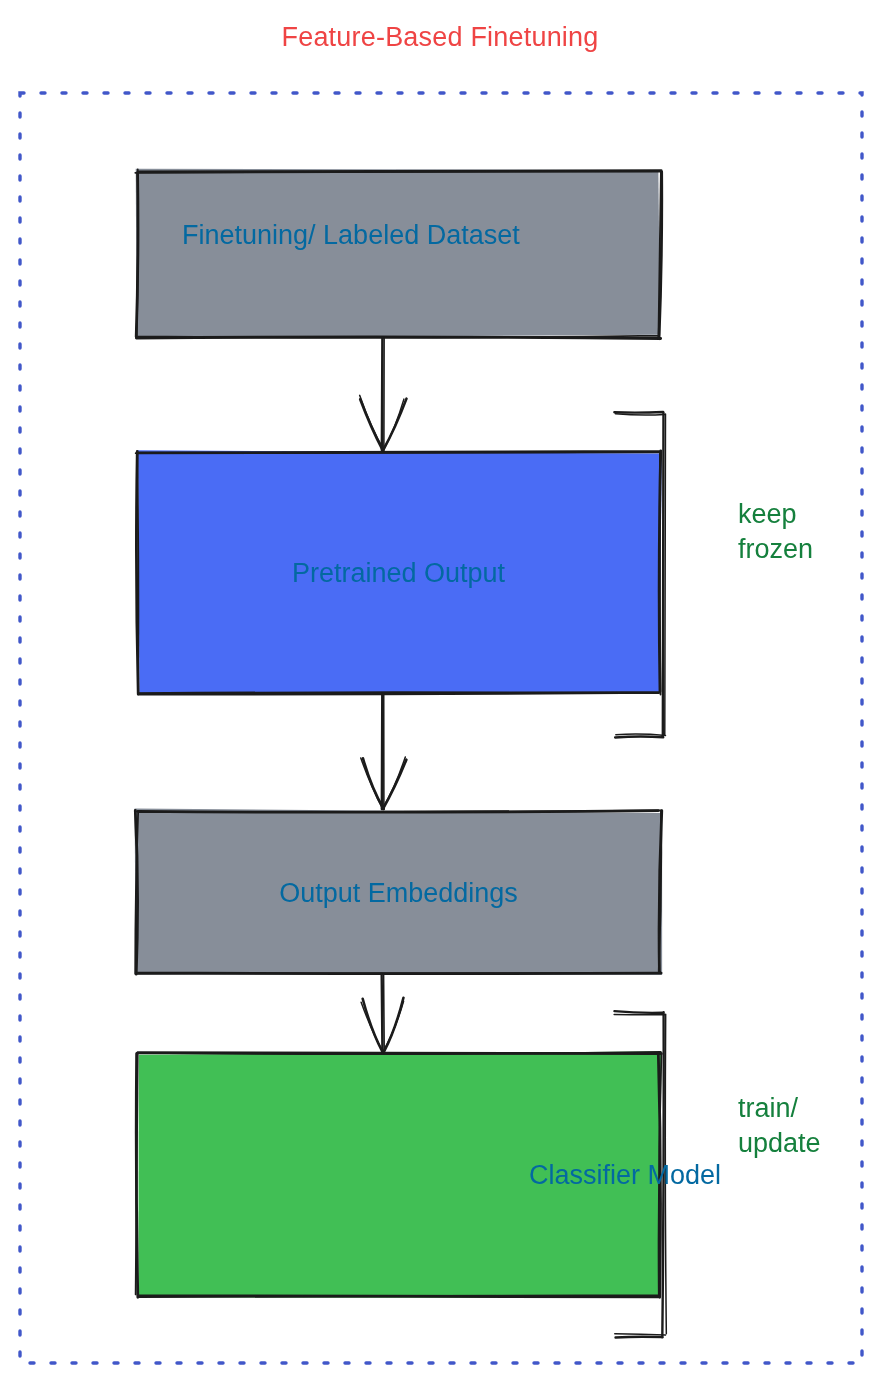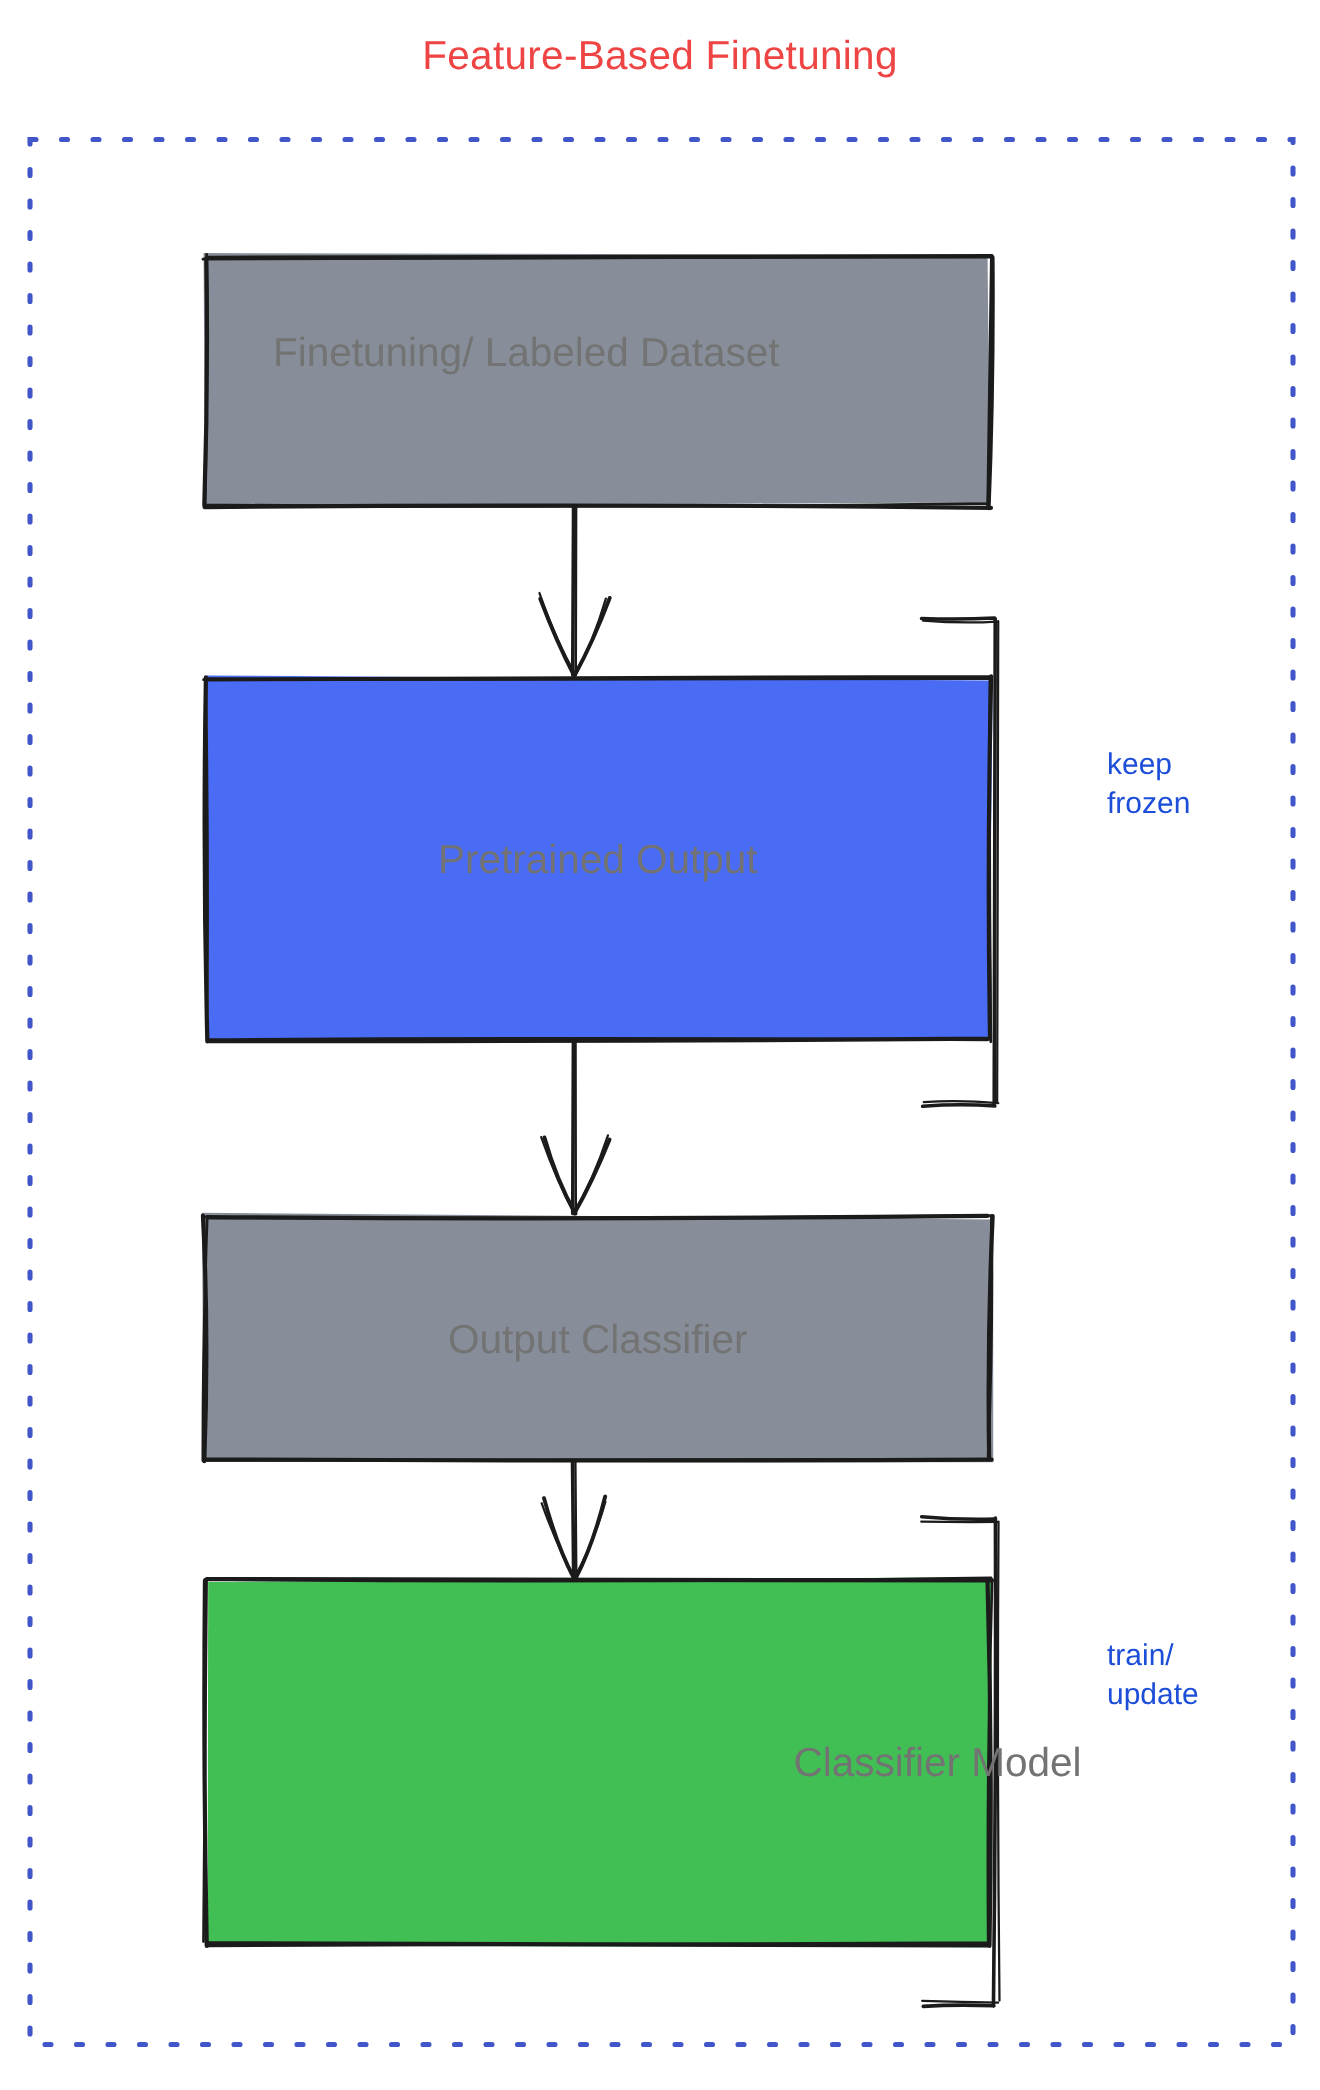--- a/index.html
+++ b/index.html
@@ -32,32 +32,32 @@
     width: 880px;
     text-align: center;
     font-size: 27px;
     font-weight: 400;
     letter-spacing: 0.2px;
     color: #ef4444;
     font-family: "Liberation Sans", sans-serif;
   }
   .node-label {
     position: absolute;
-    color: #737373;
+    color: #0369a1;
     font-size: 27px;
     font-weight: 400;
     font-family: "Liberation Sans", sans-serif;
     white-space: pre;
     line-height: 1.18;
     pointer-events: none;
   }
   .annotation-label {
     position: absolute;
-    color: #1d4ed8;
-    font-size: 20px;
+    color: #15803d;
+    font-size: 27px;
     font-weight: 400;
     font-family: "Liberation Sans", sans-serif;
     line-height: 1.3;
     white-space: pre-line;
     pointer-events: none;
   }
   .node-hit {
     position: absolute;
     background: transparent;
   }
@@ -127,21 +127,21 @@
 
   <div class="node-hit" style="left:137px;top:171px;width:523px;height:166px;"></div>
   <div class="node-hit" style="left:137px;top:452px;width:523px;height:241px;"></div>
   <div class="node-hit" style="left:137px;top:811px;width:523px;height:162px;"></div>
   <div class="node-hit" style="left:137px;top:1053px;width:523px;height:243px;"></div>
 
   <div class="node-label" style="left:182px;top:220px;">Finetuning/ Labeled Dataset</div>
 
   <div class="node-label" style="left:137px;top:558px;width:523px;text-align:center;">Pretrained Output</div>
 
-  <div class="node-label" style="left:137px;top:878px;width:523px;text-align:center;">Output Classifier</div>
+  <div class="node-label" style="left:137px;top:878px;width:523px;text-align:center;">Output Embeddings</div>
 
   <div class="node-label" style="left:137px;top:1160px;width:584px;text-align:right;">Classifier Model</div>
 
   <div class="annotation-label" style="left:738px;top:497px;">keep
 frozen</div>
 
   <div class="annotation-label" style="left:738px;top:1091px;">train/
 update</div>
 
 </div>

